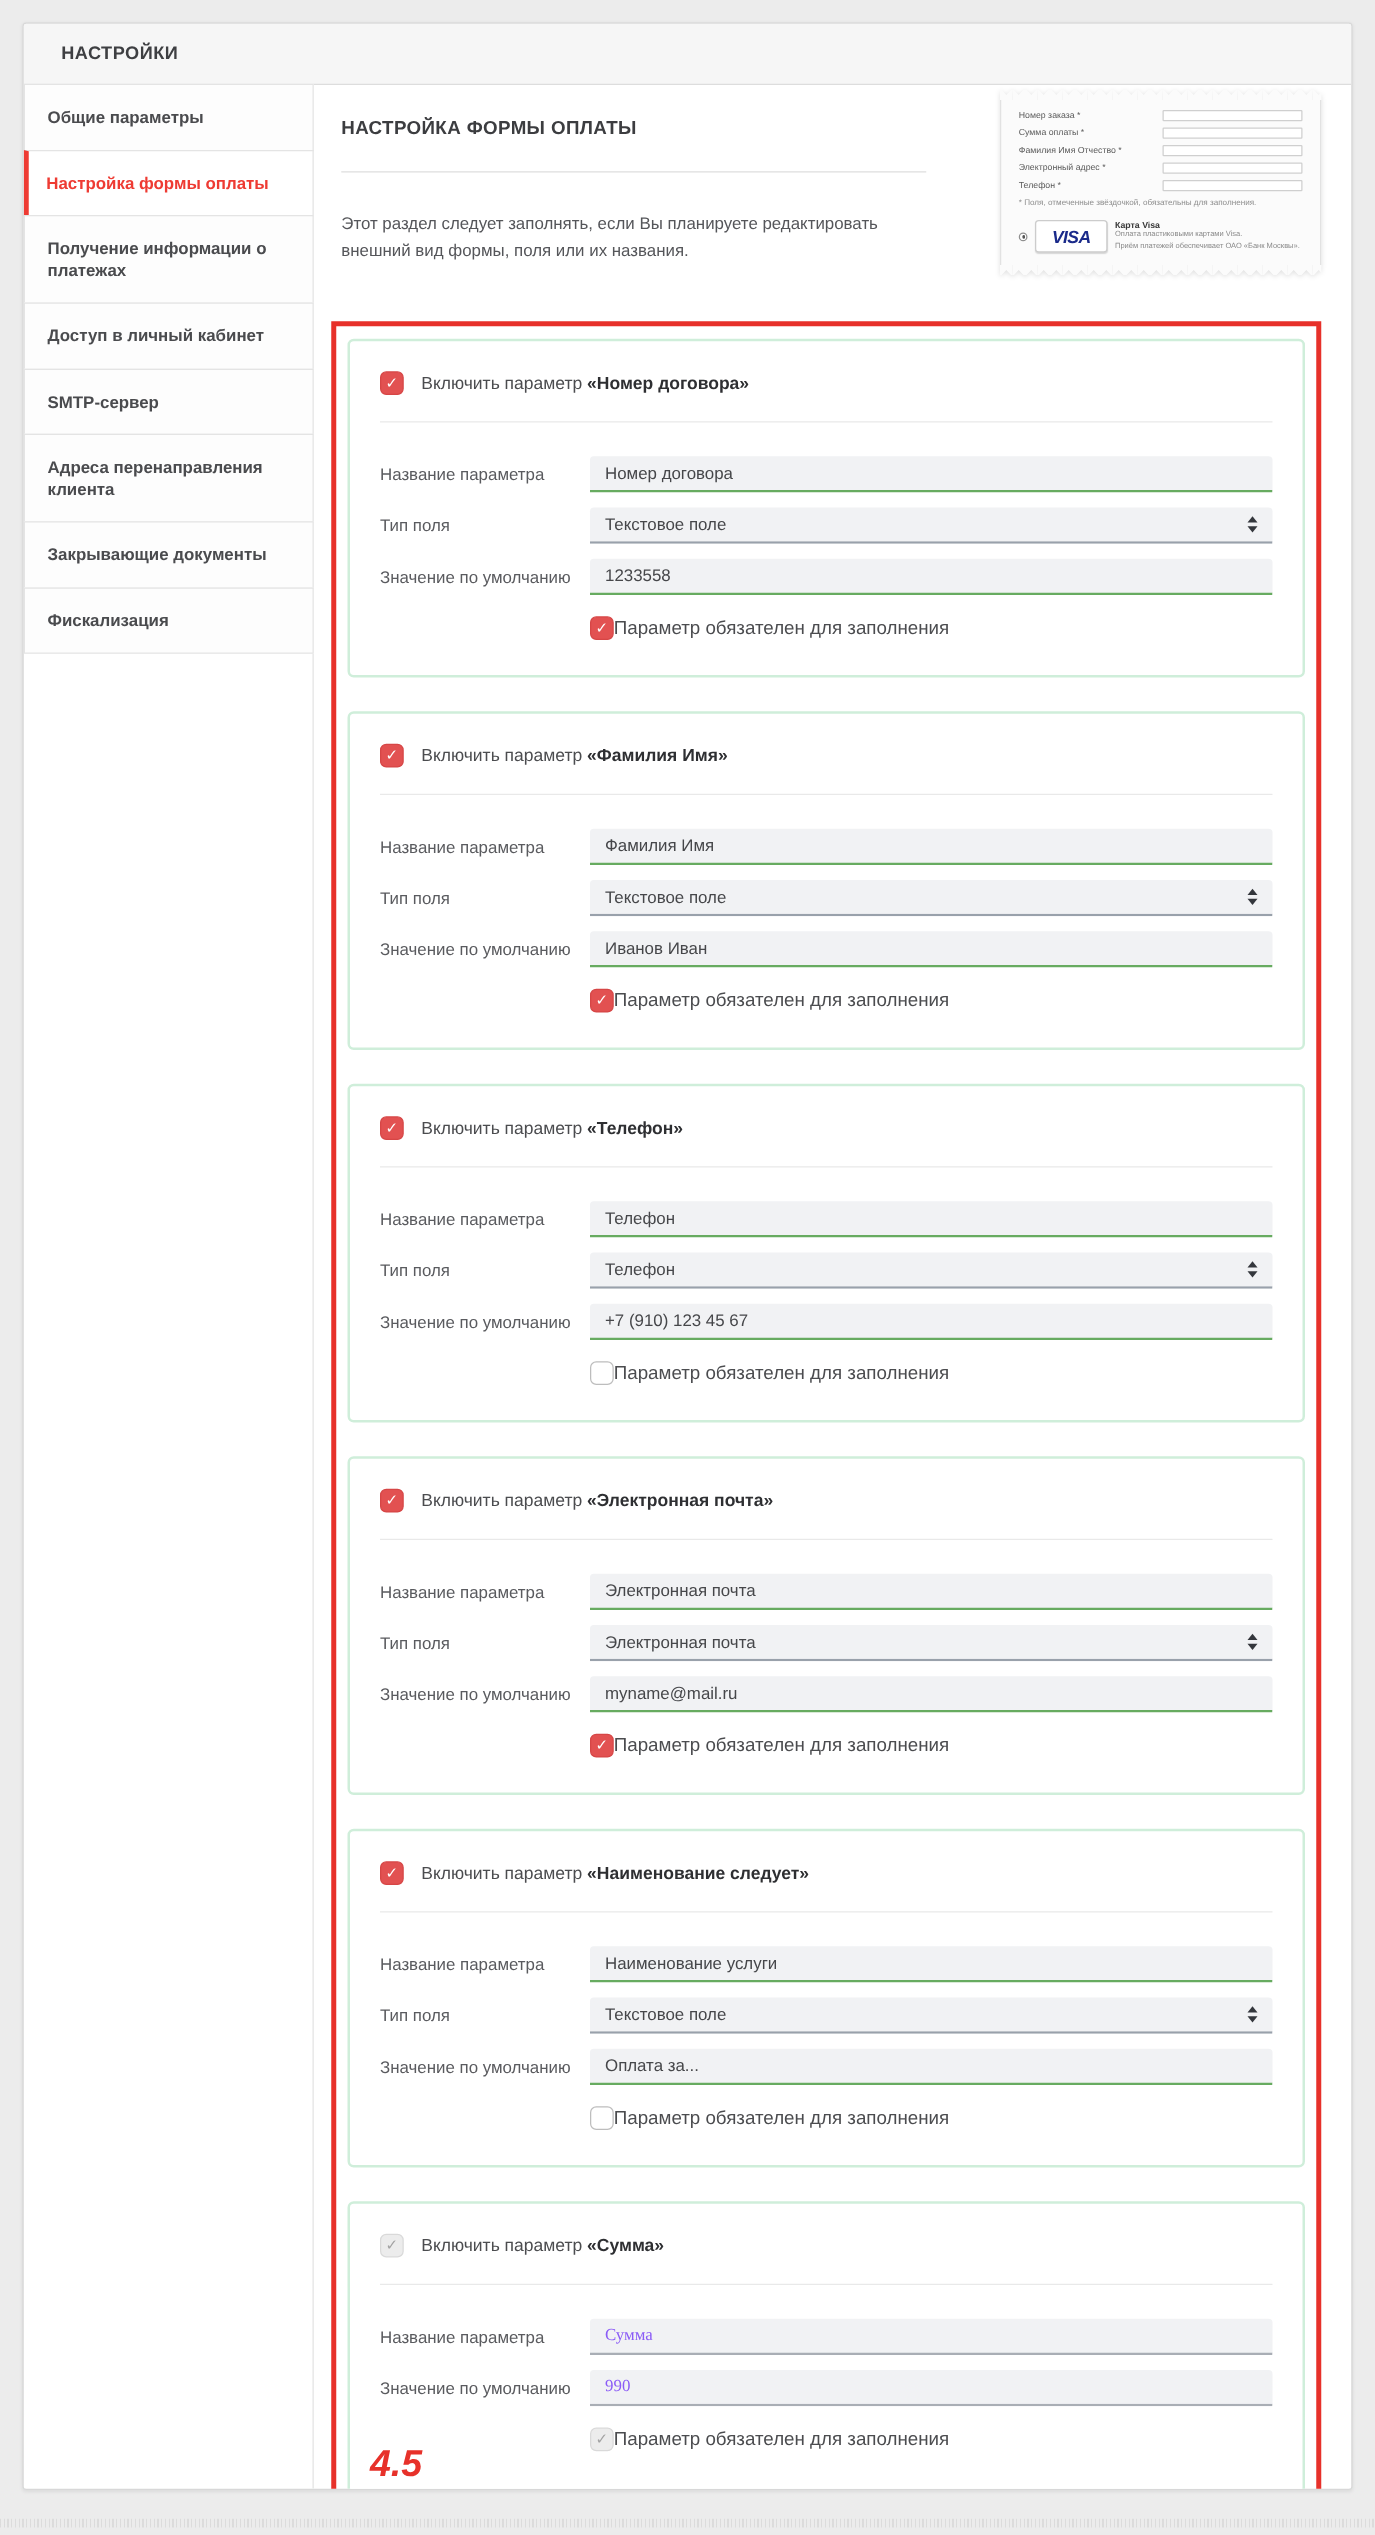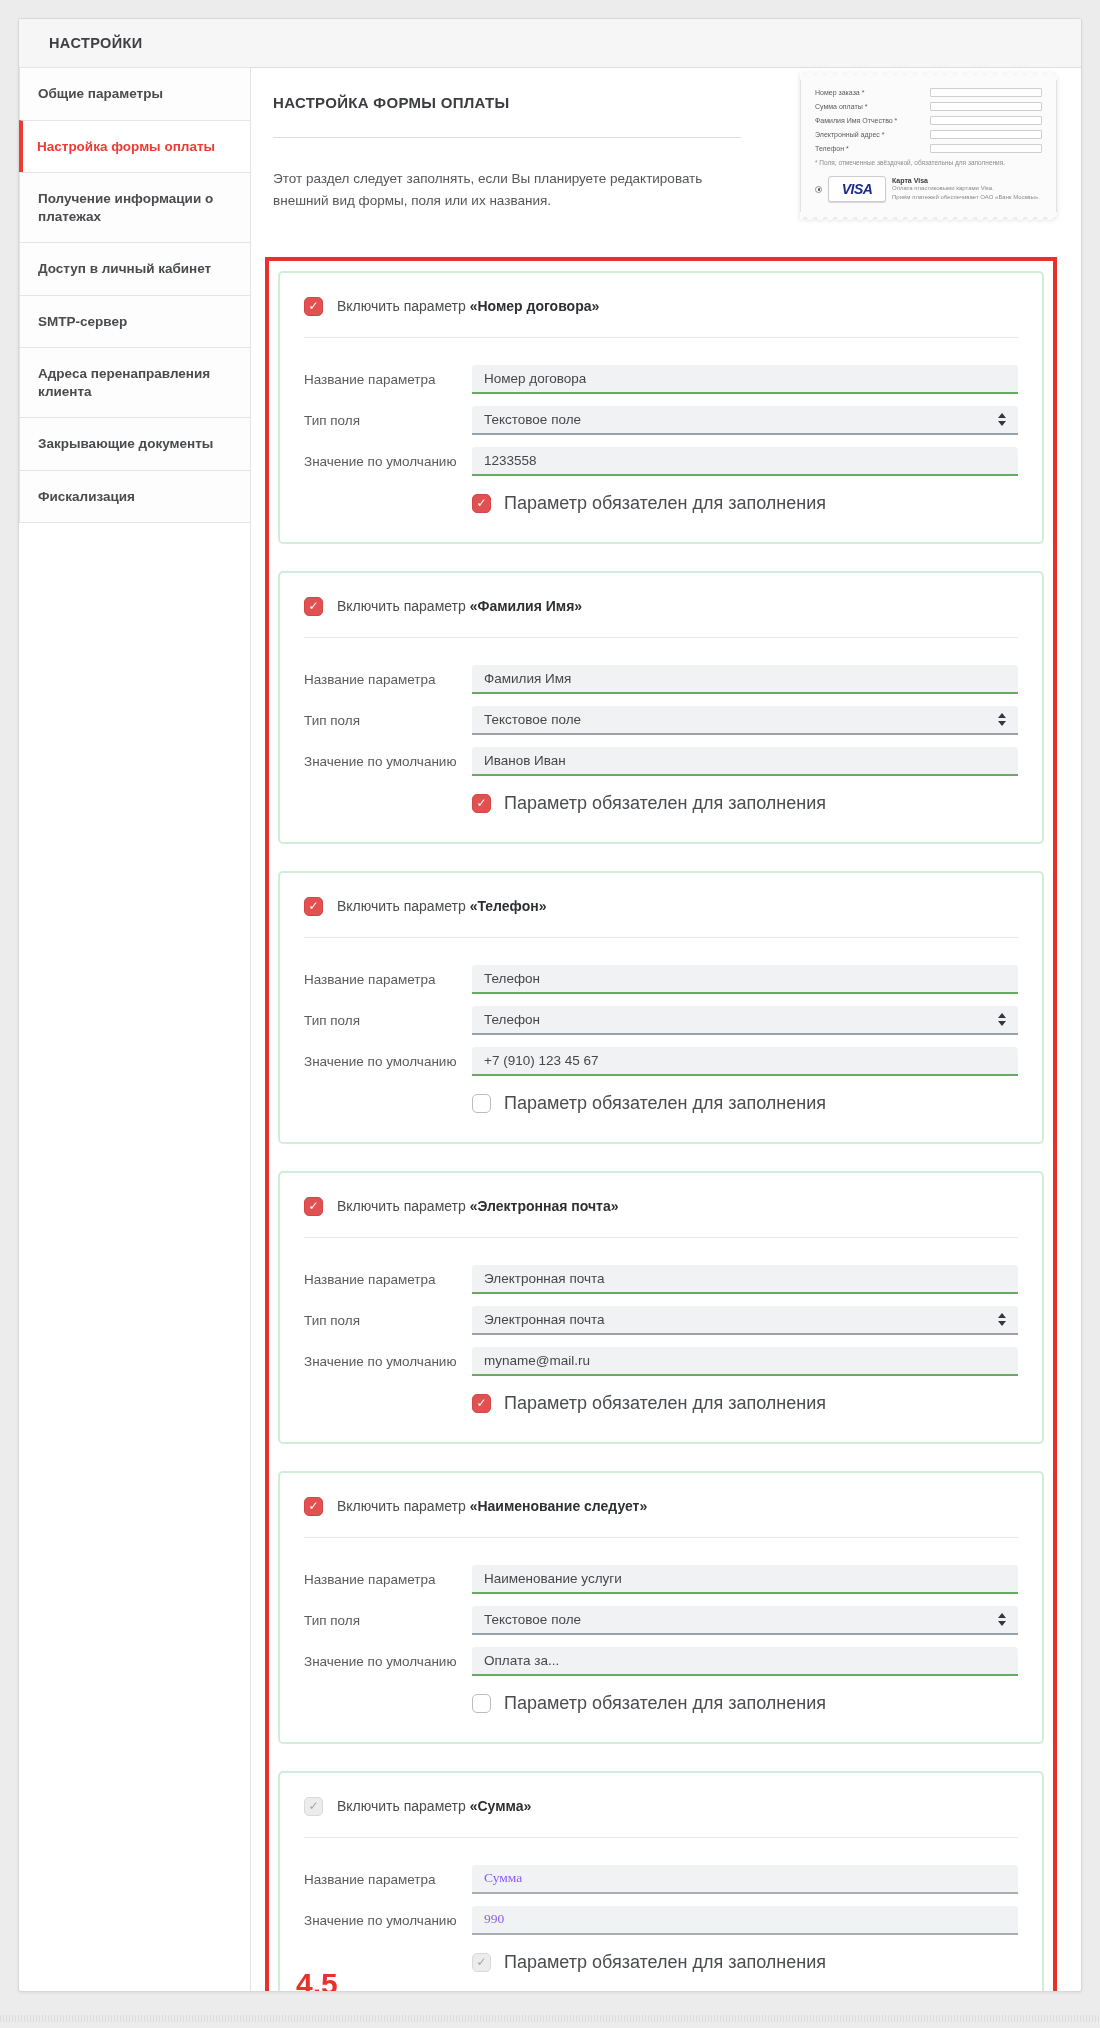--- a/index.html
+++ b/index.html
@@ -84,31 +84,31 @@
     width:100%; height:29px; background:#f1f2f4; border:0; border-radius:3px 3px 0 0;
     font-family:inherit; font-size:13.5px; color:#46474a; padding:0 12px;
   }
   .tinput { border-bottom:2px solid #67ab60; display:block; }
   .tinput.gray { border-bottom-color:#a9aeb5; color:#8b5cf6;font-family:Liberation Serif, serif; }
   .tselect { border-bottom:2px solid #99a1ab; display:flex; align-items:center; cursor:pointer; padding-right:44px; }
   .stepper { position:absolute; right:12px; top:7px; display:flex; flex-direction:column; gap:3px; pointer-events:none; }
   .stepper i { display:block; width:0; height:0; border-left:4.5px solid transparent; border-right:4.5px solid transparent; }
   .stepper i.up { border-bottom:5px solid #34373c; }
   .stepper i.dn { border-top:5px solid #34373c; }
-  .req-row { display:flex; align-items:center; gap:13px; margin:17px 0 6px 168px; font-size:18px; color:#4b4c4f; }
+  .req-row { display:flex; align-items:center; margin:17px 0 6px 168px; font-size:15px; color:#4b4c4f; }
   
   .cb { width:19px; height:19px; border-radius:5px; flex:none; display:flex; align-items:center; justify-content:center;
         font-size:12px; font-weight:bold; cursor:pointer; }
   .cb-red { background:#e25151; border:1px solid #d64646; color:#fff; }
   .cb-red::after { content:"\2713"; }
   .cb-empty { background:#fff; border:1.5px solid #bdbdbd; }
   .cb-dis { background:#ececec; border:1px solid #d9d9d9; color:#a3a3a3; cursor:default; }
   .cb-dis::after { content:"\2713"; }
   
-  .step-badge { font-size:30px; font-weight:bold; color:#e7312a; line-height:1; }
+  .step-badge { font-size:30px; font-weight:bold; color:#e7312a; line-height:1;font-style:italic; }
   .pblock .step-badge { position:absolute; left:16px; bottom:6px; }
   
   .bottom-texture { position:absolute; left:0; bottom:6px; width:1100px; height:7px;
     background:repeating-linear-gradient(90deg,#dadada 0 1px,transparent 1px 3px); opacity:.9; }
 </style>
 </head>
 <body>
 
 <div class="card">
   <div class="card-header">НАСТРОЙКИ</div>

